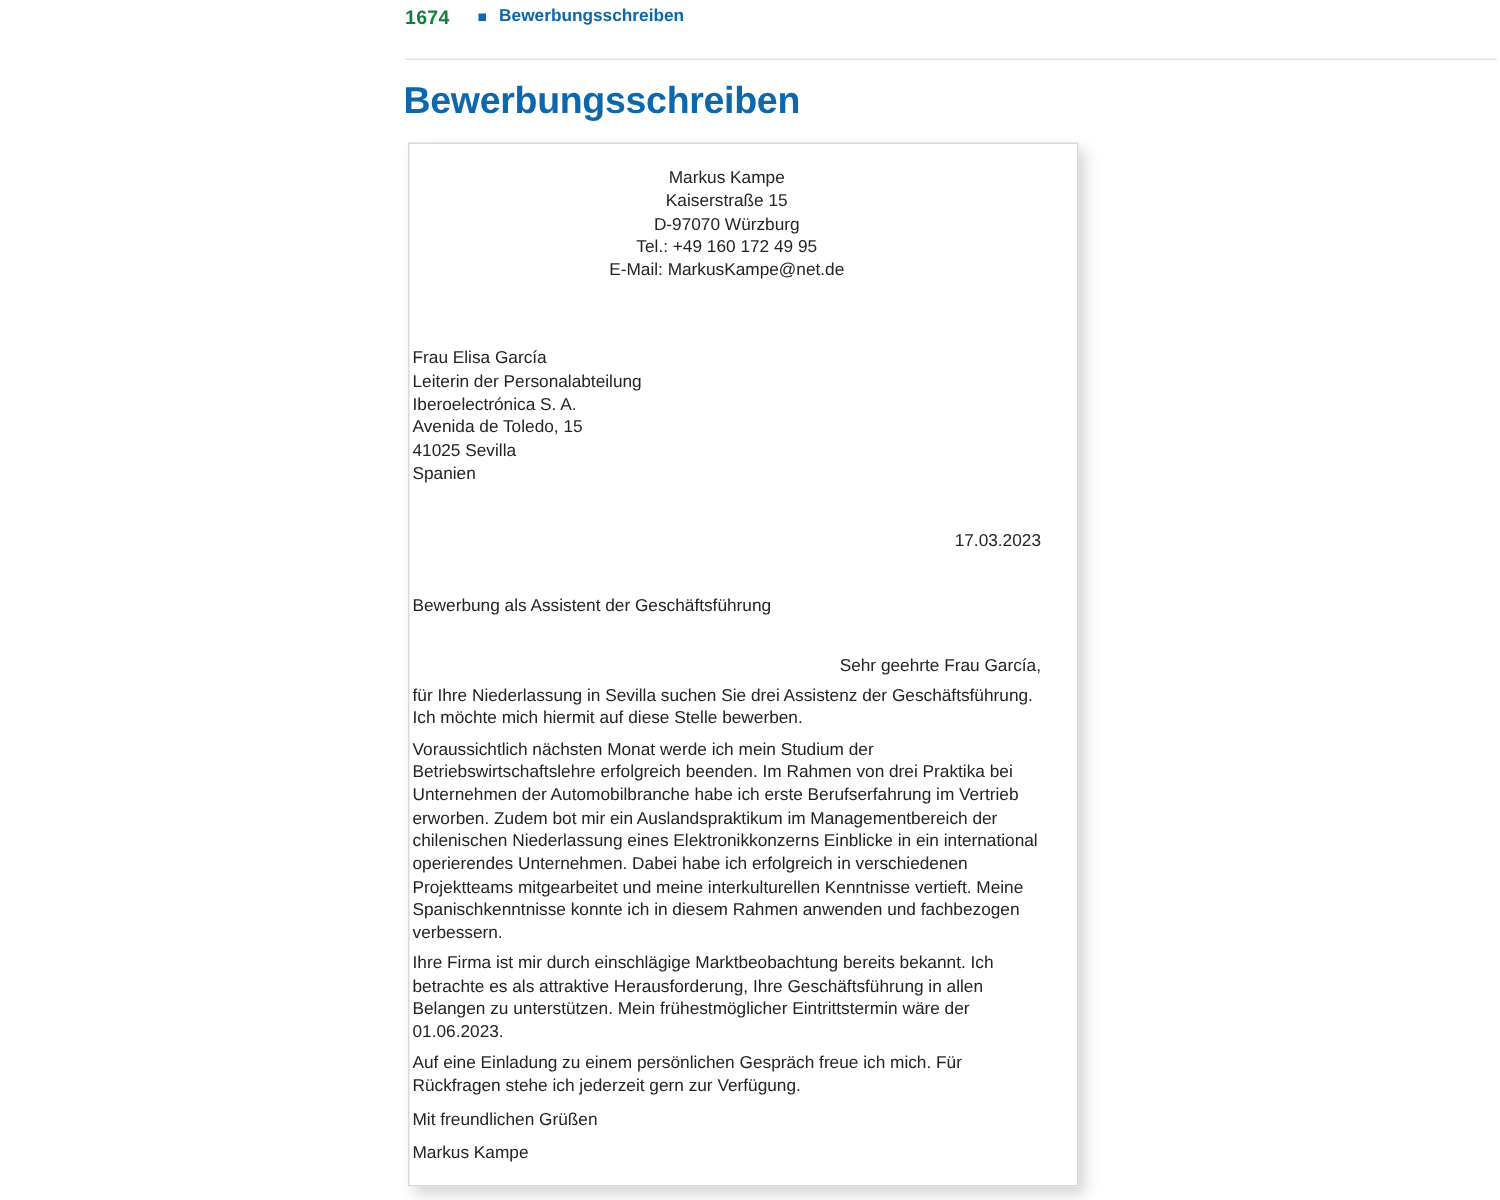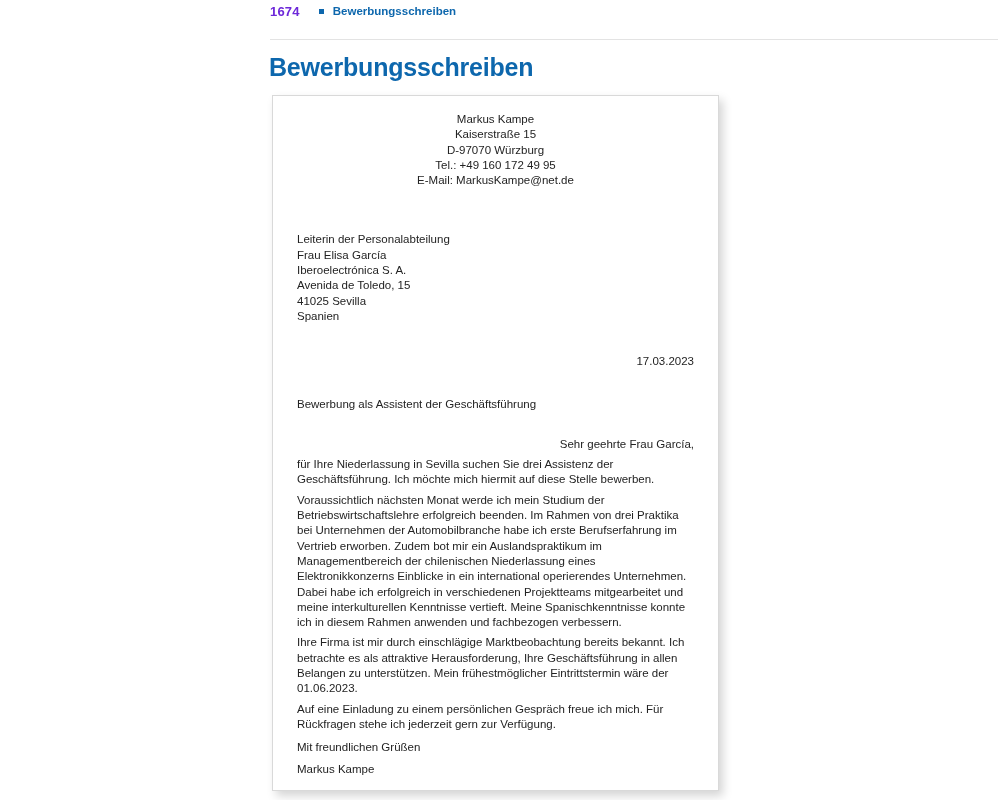--- a/index.html
+++ b/index.html
@@ -20,21 +20,21 @@
     position: absolute;
     left: 270px;
     top: 3px;
     display: flex;
     align-items: center;
     height: 16px;
   }
   .page-num {
     font-size: 13px;
     font-weight: 700;
-    color: #6d28d9;
+    color: #15803d;
     letter-spacing: 0.2px;
   }
   .head-bullet {
     width: 5px;
     height: 5px;
     background: var(--accent);
     margin-left: 19px;
     margin-right: 9px;
     display: inline-block;
   }
@@ -66,21 +66,21 @@
   
   .paper {
     position: absolute;
     left: 272px;
     top: 95px;
     width: 447px;
     height: 696px;
     background: #ffffff;
     border: 1px solid #d9d9d9;
     box-shadow: 4px 5px 9px rgba(0,0,0,0.17);
-    padding: 16px 24px 0 24px;
+    padding: 16px 24px 0 2px;
     font-size: 11.5px;
     line-height: 15.3px;
     color: #232323;
   }
 
   .sender-block { text-align: center; }
   .sender-block div, .recipient-block div { white-space: nowrap; }
 
   .recipient-block { margin-top: 44px; }
 
@@ -114,22 +114,22 @@
 
     <div class="sender-block">
       <div>Markus Kampe</div>
       <div>Kaiserstraße 15</div>
       <div>D-97070 Würzburg</div>
       <div>Tel.: +49 160 172 49 95</div>
       <div>E-Mail: MarkusKampe@net.de</div>
     </div>
 
     <div class="recipient-block">
+      <div>Frau Elisa García</div>
       <div>Leiterin der Personalabteilung</div>
-      <div>Frau Elisa García</div>
       <div>Iberoelectrónica S. A.</div>
       <div>Avenida de Toledo, 15</div>
       <div>41025 Sevilla</div>
       <div>Spanien</div>
     </div>
 
     <div class="letter-date">17.03.2023</div>
 
     <div class="subject-line">Bewerbung als Assistent der Geschäftsführung</div>
 

